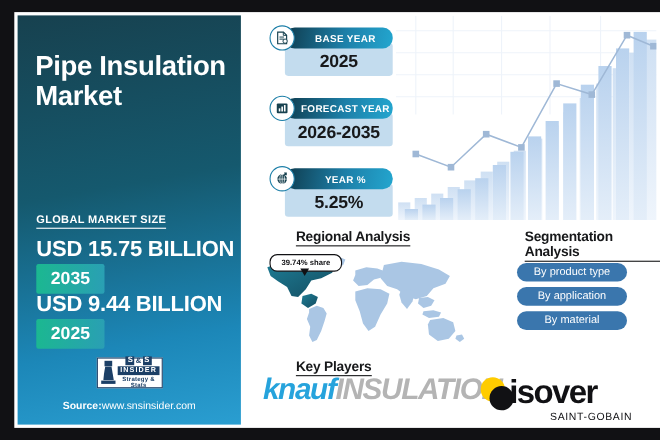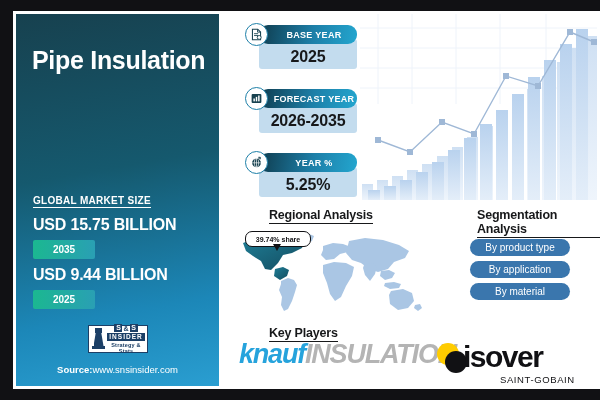--- a/index.html
+++ b/index.html
@@ -62,35 +62,35 @@
     font-size: 10px;
     font-weight: bold;
     letter-spacing: 0.3px;
     border-bottom: 1px solid #ffffff;
     padding-bottom: 1px;
   }
   .size-value {
     position: absolute;
     left: 17px;
     color: #ffffff;
-    font-size: 16px;
+    font-size: 20px;
     font-weight: bold;
     letter-spacing: -0.2px;
   }
   .size-value.v1 { top: 202px; }
   .size-value.v2 { top: 252px; }
   .year-chip {
     position: absolute;
     left: 17px;
     width: 62px;
-    height: 19px;
+    height: 27px;
     border-radius: 2px;
     background: linear-gradient(95deg, #1bb890 0%, #2a9fb4 100%);
     color: #ffffff;
-    font-size: 10px;
+    font-size: 16px;
     font-weight: bold;
     display: flex;
     align-items: center;
     justify-content: center;
   }
   .year-chip.c1 { top: 226px; }
   .year-chip.c2 { top: 276px; }
 
   .sns-logo {
     position: absolute;
@@ -377,20 +377,21 @@
 </head>
 <body>
 
 <div id="infographic">
   <div class="card">
 
     <div class="left-panel">
 
       <div class="market-title">
         <div>Pipe Insulation</div>
+        <div>Market</div>
       </div>
 
       <div class="gms-label">GLOBAL MARKET SIZE</div>
 
       <div class="size-value v1">USD 15.75 BILLION</div>
       <div class="year-chip c1">2035</div>
 
       <div class="size-value v2">USD 9.44 BILLION</div>
       <div class="year-chip c2">2025</div>
 

